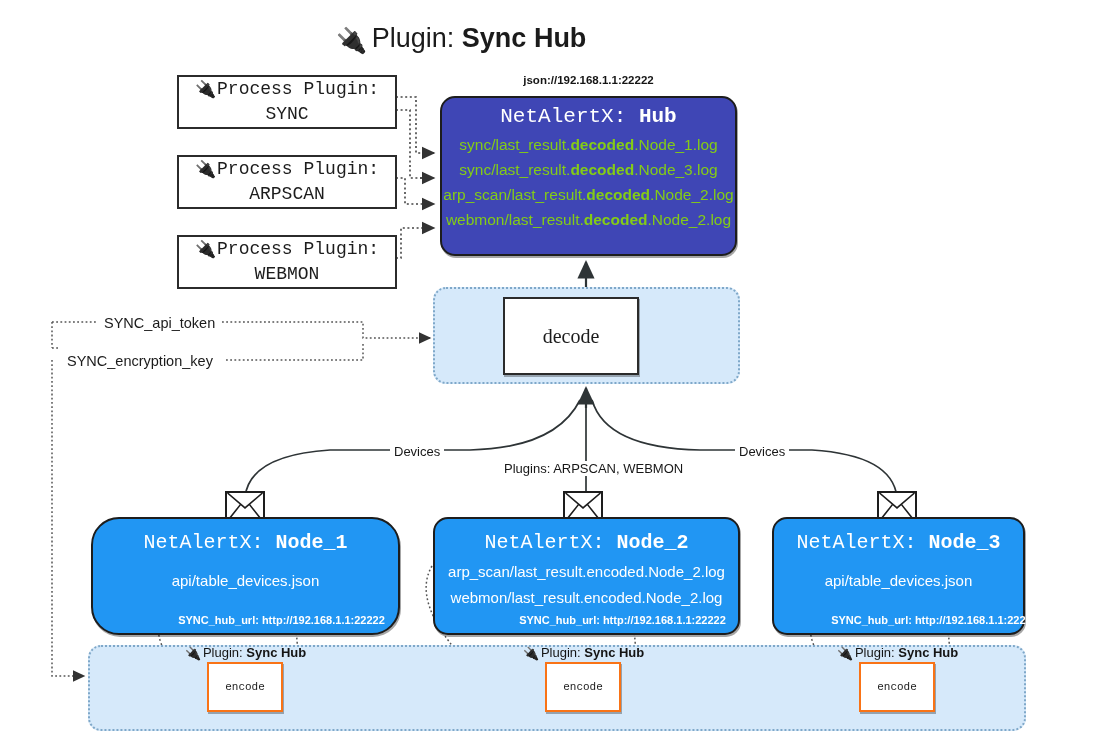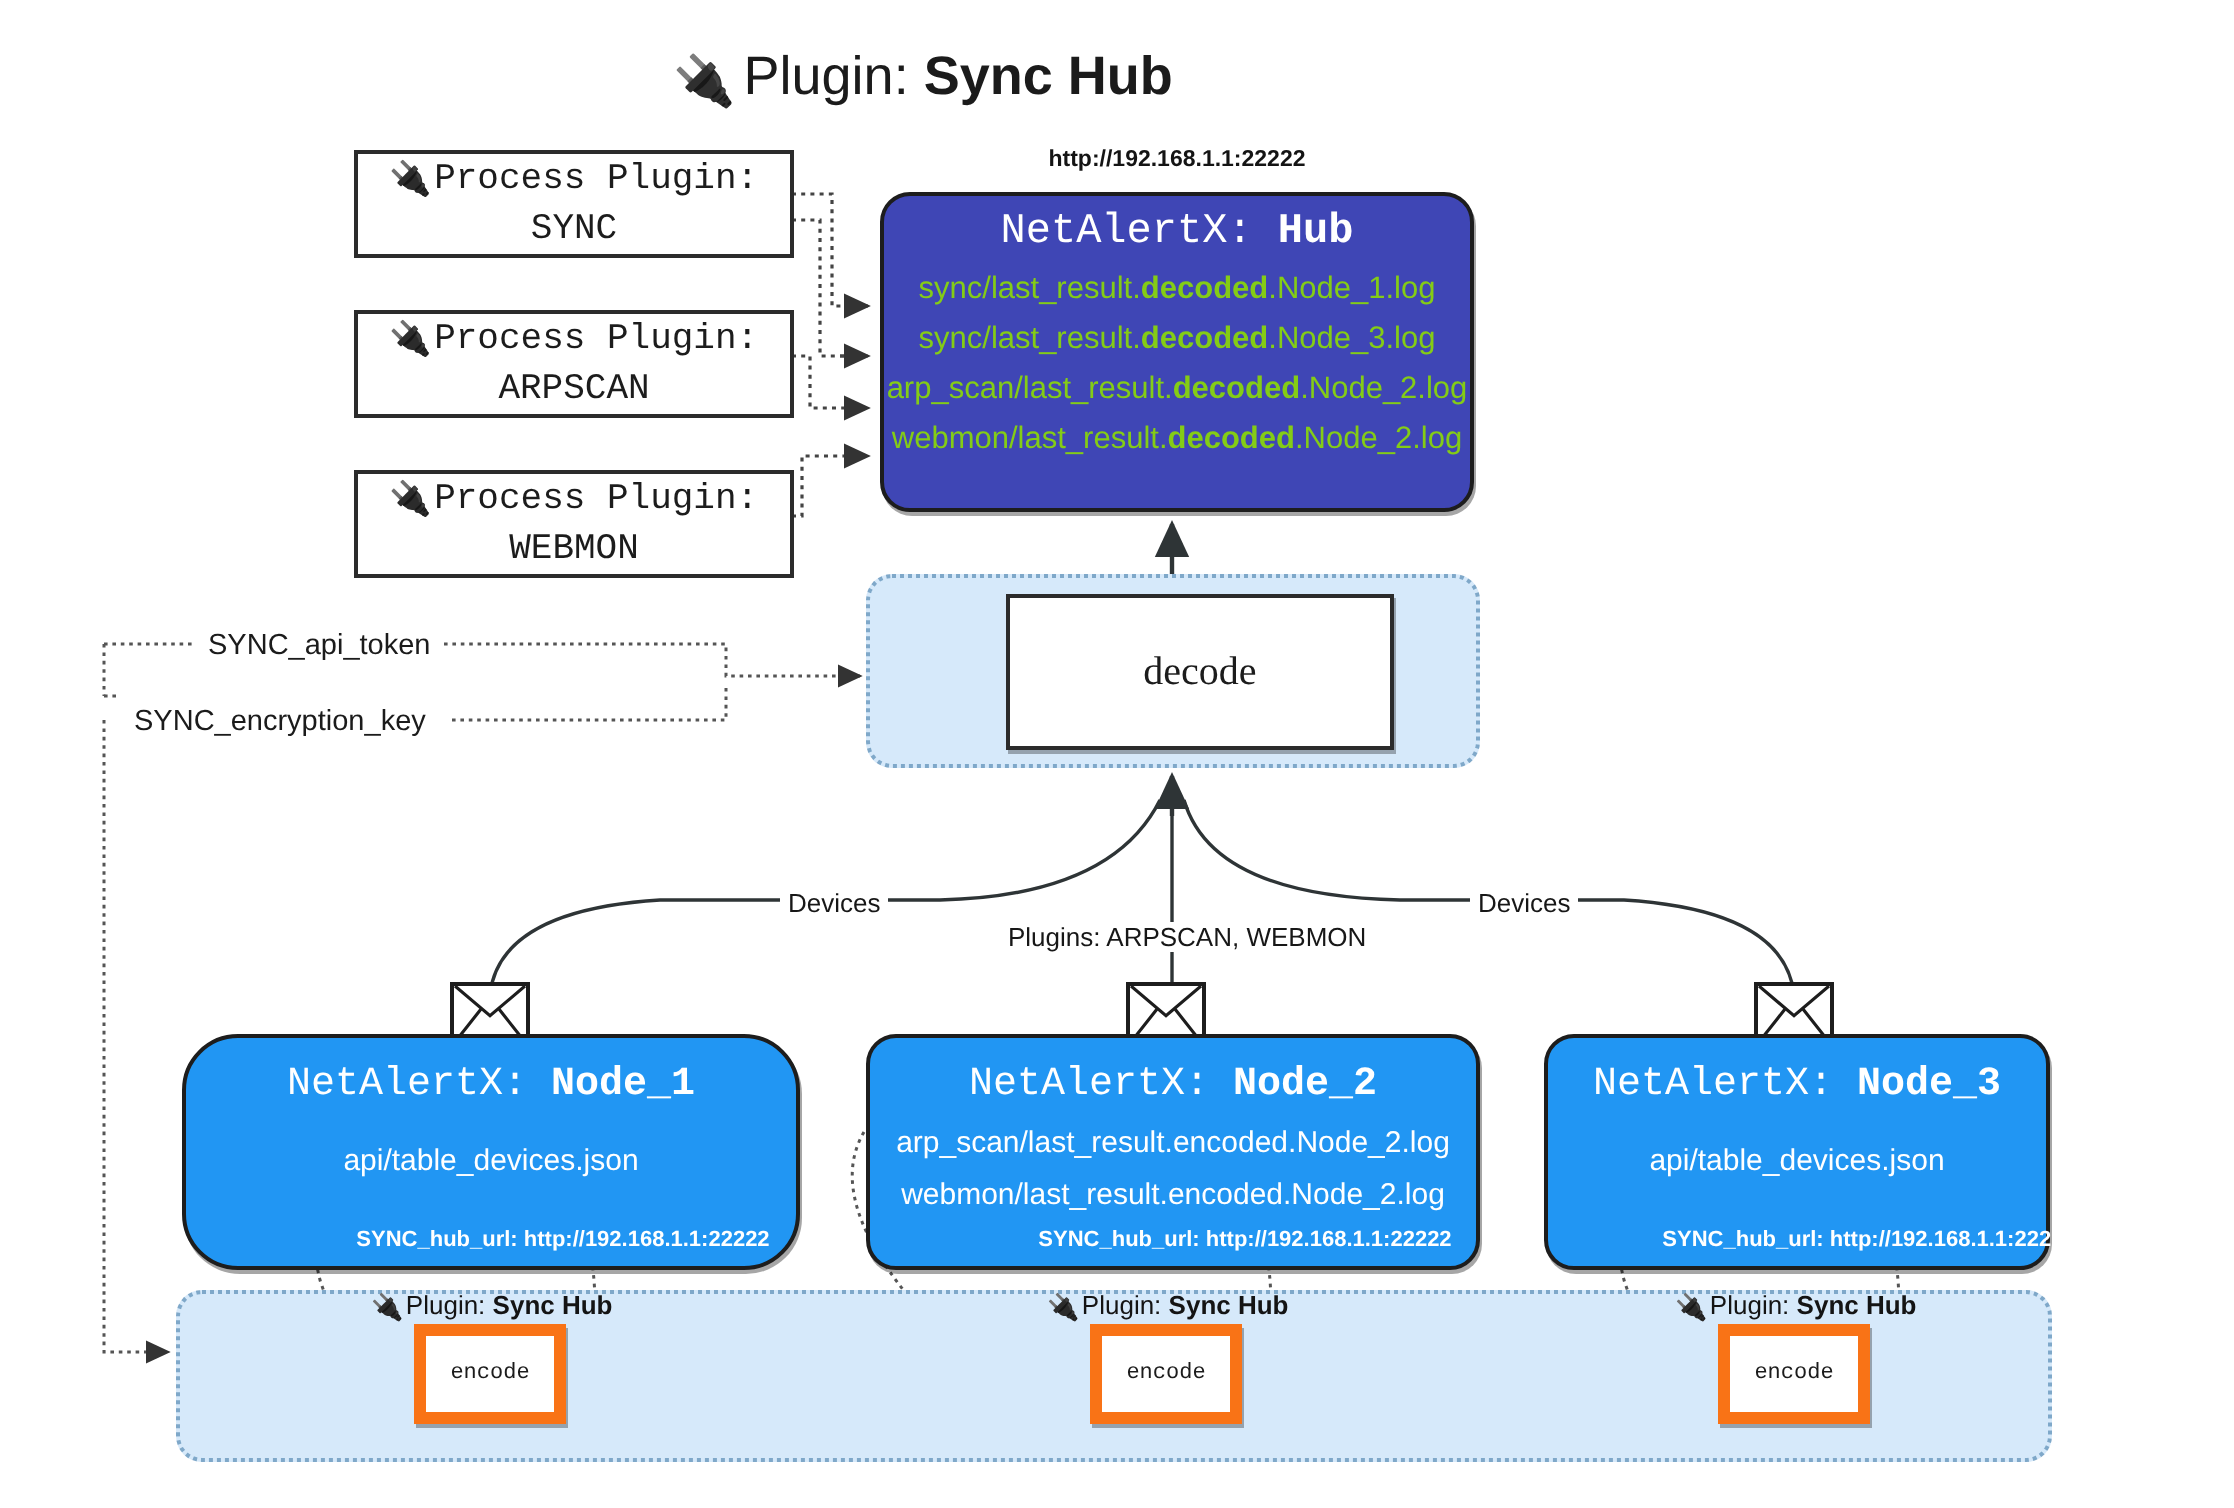--- a/index.html
+++ b/index.html
@@ -77,21 +77,21 @@
   }
 
   
   #decode-group{
     left:433px;top:287px;width:307px;height:97px;
     background:#d6e9fa;
     border:2px dotted #7fa8c9;
     border-radius:13px;
   }
   #decode-box{
-    left:503px;top:297px;width:194px;height:78px;
+    left:503px;top:297px;width:136px;height:78px;
     background:#ffffff;border:2px solid #2b2b2b;
     box-shadow:1px 2px 0 rgba(0,0,0,.3);
     display:flex;align-items:center;justify-content:center;
     font-family:"Liberation Serif","DejaVu Serif",serif;
     font-size:20px;color:#1c1c1c;
   }
 
   
   .key-label{
     font-size:14.5px;color:#1b1b1b;white-space:nowrap;
@@ -153,21 +153,21 @@
 
   
   #bottom-group{
     left:88px;top:645px;width:938px;height:86px;
     background:#d6e9fa;
     border:2px dotted #7fa8c9;
     border-radius:13px;
   }
   .encode-box{
     width:76px;height:50px;top:662px;
-    background:#ffffff;border:6px solid #f97316;
+    background:#ffffff;border:2px solid #f97316;
     box-shadow:1px 2px 0 rgba(0,0,0,.3);
     display:flex;align-items:center;justify-content:center;
     font-family:"Liberation Mono","DejaVu Sans Mono",monospace;
     font-size:11px;color:#1c1c1c;
   }
   #encode-1{left:207px;}
   #encode-2{left:545px;}
   #encode-3{left:859px;}
   .encode-cap{
     top:645px;font-size:13px;color:#141414;white-space:nowrap;
@@ -252,21 +252,21 @@
   <div class="node proc-box" style="left:177px;top:155px;">
     <div class="row1"><span class="plug-mini">🔌</span><span>Process Plugin:</span></div>
     <div>ARPSCAN</div>
   </div>
 
   <div class="node proc-box" style="left:177px;top:235px;">
     <div class="row1"><span class="plug-mini">🔌</span><span>Process Plugin:</span></div>
     <div>WEBMON</div>
   </div>
 
-  <div class="node" id="hub-url">http://192.168.1.1:22222</div>
+  <div class="node" id="hub-url">json://192.168.1.1:22222</div>
 
   <div class="node" id="hub-box">
     <div class="hub-title">
       <span>NetAlertX:</span>
       <b>Hub</b>
     </div>
     <div class="hub-line"><span>sync/last_result.</span><b>decoded</b><span>.Node_1.log</span></div>
     <div class="hub-line"><span>sync/last_result.</span><b>decoded</b><span>.Node_3.log</span></div>
     <div class="hub-line"><span>arp_scan/last_result.</span><b>decoded</b><span>.Node_2.log</span></div>
     <div class="hub-line"><span>webmon/last_result.</span><b>decoded</b><span>.Node_2.log</span></div>

